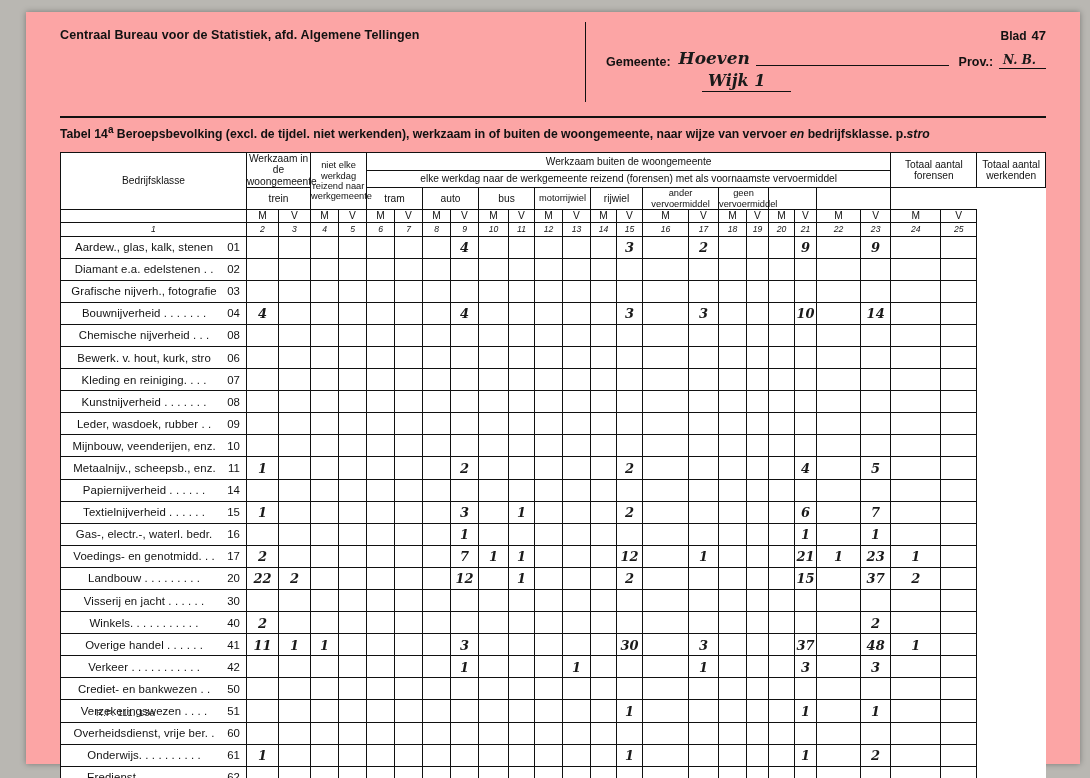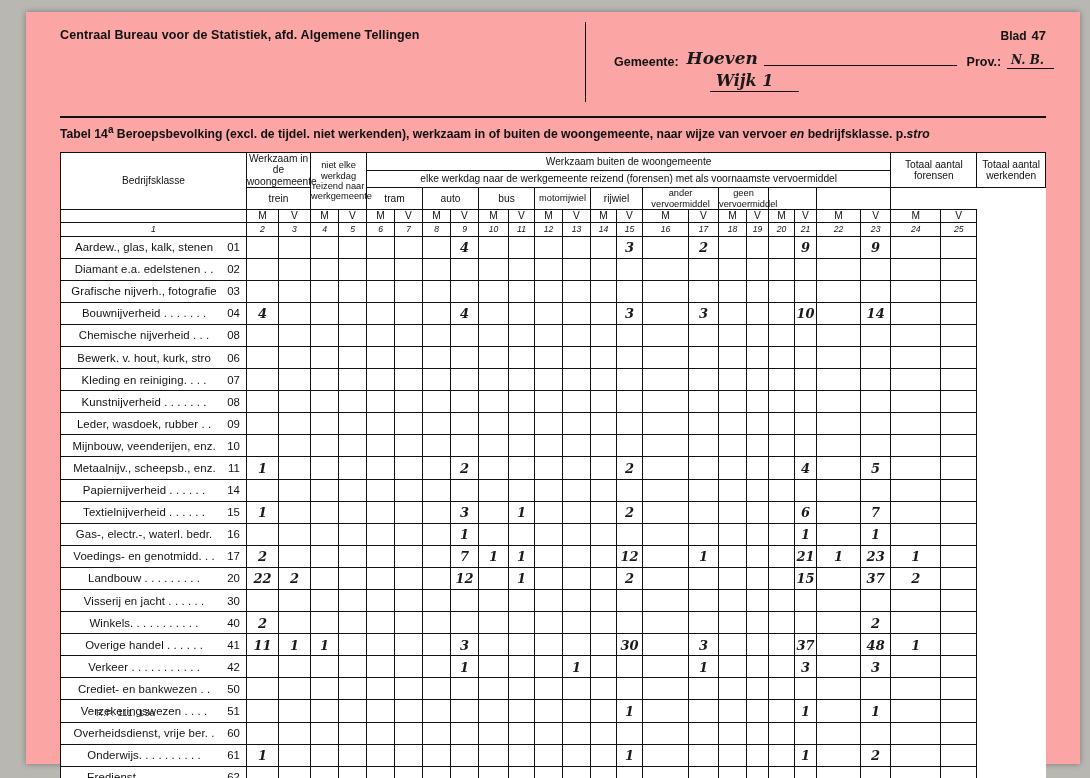--- a/index.html
+++ b/index.html
@@ -20,21 +20,21 @@
     position:absolute;
     left:34px;top:16px;
     width:986px;height:716px;
   }
   
   .hdr{position:relative;height:78px;}
   .hdr-left{position:absolute;left:0;top:0;width:515px;}
   .org{font-size:12.5px;font-weight:bold;color:#111;letter-spacing:.1px;}
   .maintitle{font-size:22px;font-weight:bold;color:#000;margin-top:11px;letter-spacing:.3px;}
   .vdiv{position:absolute;left:525px;top:-6px;width:1px;height:80px;background:#111;}
-  .gem-wrap{position:absolute;left:546px;top:20px;width:440px;margin-left:8px;}
+  .gem-wrap{position:absolute;left:546px;top:20px;width:440px;}
   .gem-row{display:flex;align-items:flex-end;}
   .gem-label{font-size:12.5px;font-weight:bold;color:#111;}
   .hand{
     font-family:"DejaVu Serif", serif;
     font-style:italic;font-weight:bold;
     color:#1a1a1a;
   }
   .gem-val{font-size:17px;margin-left:8px;padding-bottom:1px;}
   .gem-line{flex:1;border-bottom:1px solid #111;margin:0 6px 3px 6px;height:14px;}
   .prov-label{font-size:12.5px;font-weight:bold;color:#111;margin-left:4px;}

